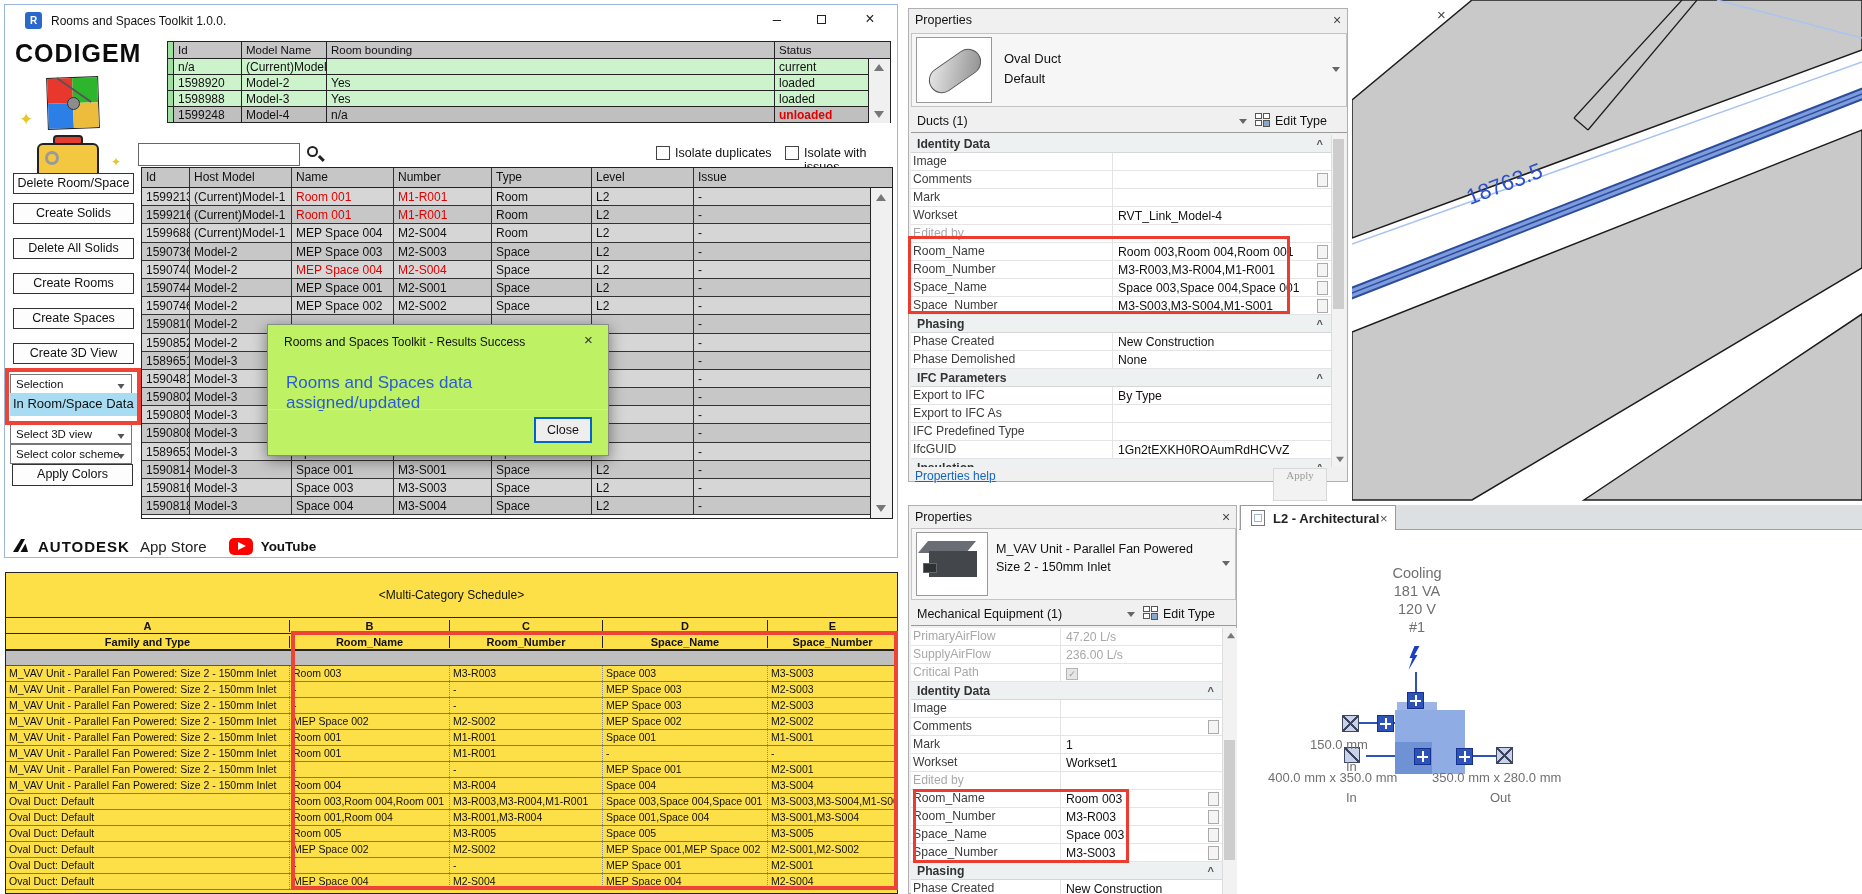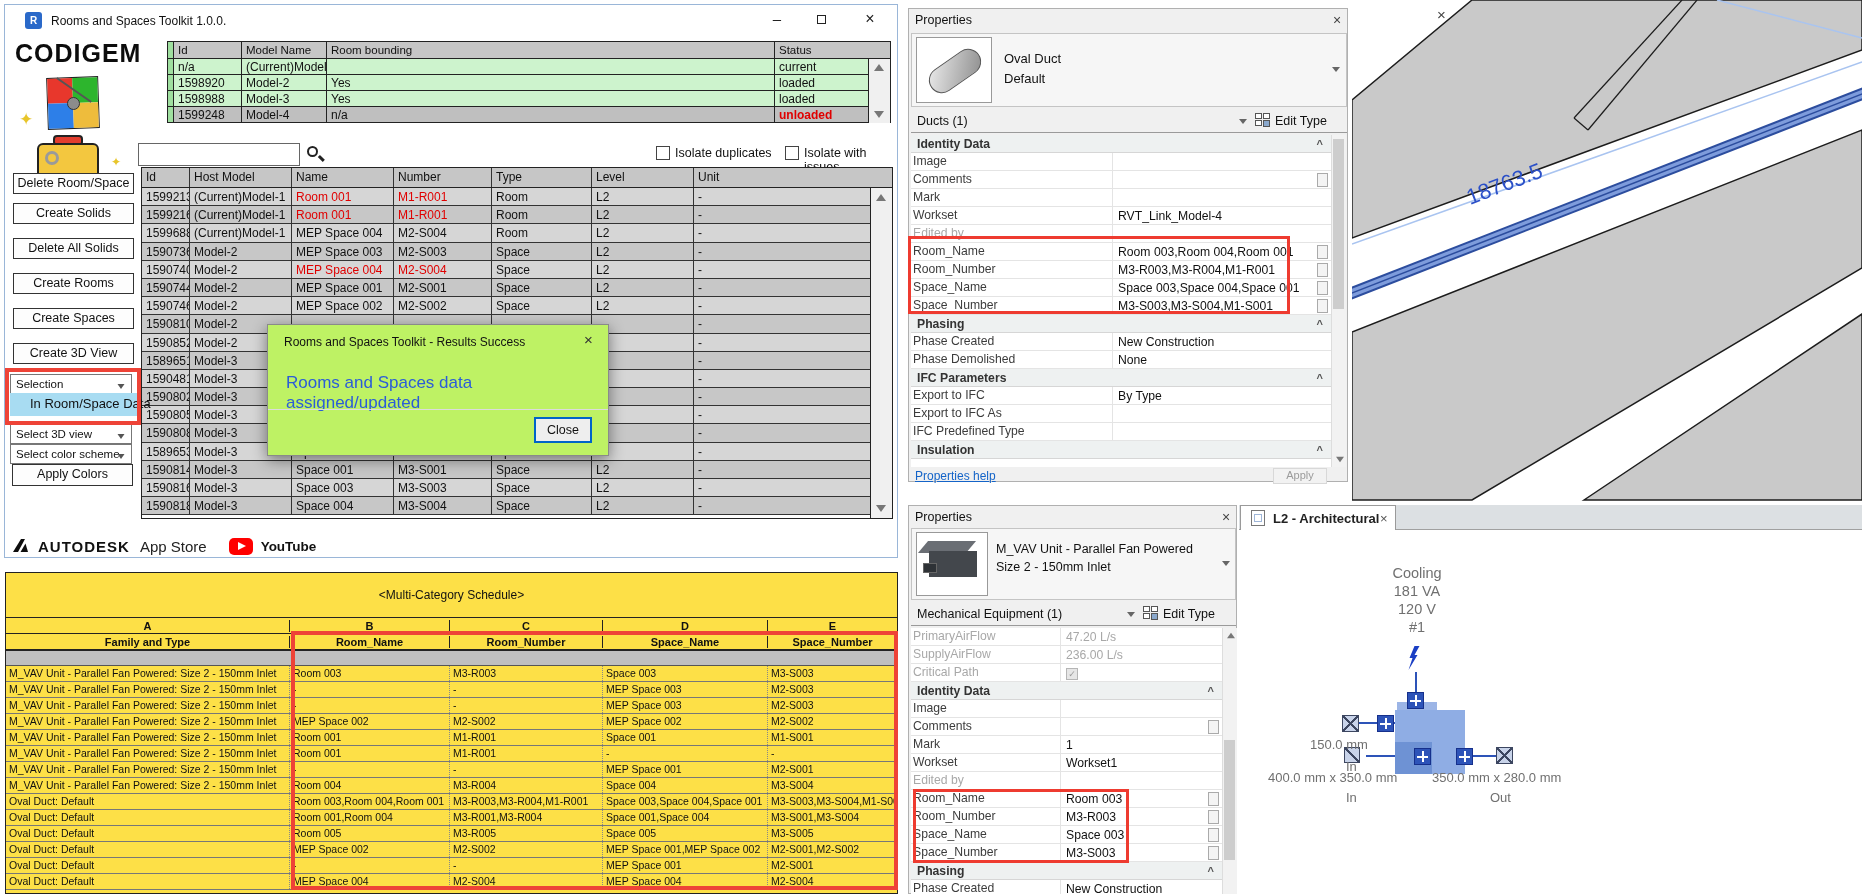--- a/index.html
+++ b/index.html
@@ -73,21 +73,21 @@
   #items-scroll .tri-up { position:absolute; left:5px; top:6px; }
   #items-scroll .tri-dn { position:absolute; left:5px; bottom:6px; }
 
   
   .sbtn { left:8px; width:121px; height:21px; border:1px solid #333; background:#fdfdfd; font-size:12.5px;
           text-align:center; line-height:19px; }
   .sb-red { left:0; top:363px; width:136px; height:57px; border:4px solid #ee4337; z-index:5; }
   .sdd { left:5px; width:122px; height:20px; border:1px solid #777; background:#fff; font-size:11.5px;
          line-height:18px; padding-left:5px; }
   .sdd .tri-dn { position:absolute; right:5px; top:8px; transform:scale(.7); border-top-color:#555; }
-  .sel-item { left:5px; top:388px; width:127px; height:23px; background:#a8dcf2; font-size:13px; line-height:22px; padding-left:20px; white-space:nowrap; }
+  .sel-item { left:5px; top:388px; width:127px; height:23px; background:#a8dcf2; font-size:13px; line-height:22px; padding-left:3px; white-space:nowrap; }
   #apply-colors { top:459px; left:7px; height:22px; }
 
   
   #footer { left:8px; top:528px; width:420px; height:26px; display:flex; align-items:center; gap:8px; }
   .adsk-word { font-weight:800; font-size:15px; letter-spacing:1px; }
   .appstore { font-size:15px; color:#222; margin-left:2px; }
   .yt-badge { width:24px; height:17px; background:#f00; border-radius:5px; position:relative; margin-left:14px; }
   .yt-badge i { position:absolute; left:9px; top:4px; width:0; height:0; border-left:8px solid #fff;
                 border-top:4.5px solid transparent; border-bottom:4.5px solid transparent; }
   .yt-word { font-weight:bold; font-size:13.5px; }
@@ -266,21 +266,21 @@
     <span class="abs cb-label" style="left:799px;">Isolate with issues</span>
 
     <div class="abs" id="items-table">
       <div id="items-head">
         <span class="ic t2c1">Id</span>
         <span class="ic t2c2">Host Model</span>
         <span class="ic t2c3">Name</span>
         <span class="ic t2c4">Number</span>
         <span class="ic t2c5">Type</span>
         <span class="ic t2c6">Level</span>
-        <span class="ic t2c7">Unit</span>
+        <span class="ic t2c7">Issue</span>
       </div>
       <div id="items-body">
           <div class="irow even">
             <span class="ic t2c1">1599213</span>
             <span class="ic t2c2">(Current)Model-1</span>
             <span class="ic t2c3 redtx">Room 001</span>
             <span class="ic t2c4 redtx">M1-R001</span>
             <span class="ic t2c5">Room</span>
             <span class="ic t2c6">L2</span>
             <span class="ic t2c7">-</span>
@@ -689,31 +689,35 @@
           <span class="pval">By Type</span>
         </div>
         <div class="prow">
           <span class="plab">Export to IFC As</span>
           <span class="pval"></span>
         </div>
         <div class="prow">
           <span class="plab">IFC Predefined Type</span>
           <span class="pval"></span>
         </div>
+        <div class="prow">
+          <span class="plab">IfcGUID</span>
+          <span class="pval">1Gn2tEXKH0ROAumRdHCVvZ</span>
+        </div>
         <div class="psec">
           <span>Insulation</span>
           <span class="chev">^</span>
         </div>
       </div>
     <div class="abs pscroll" style="left:422px;top:126px;width:15px;height:332px;">
       <span class="pthumbbar" style="top:4px;height:170px;"></span>
       <span class="tri-dn" style="position:absolute;left:3px;bottom:4px;transform:scale(.8);"></span>
     </div>
     <span class="abs help-link" style="left:6px;top:460px;">Properties help</span>
-    <span class="abs papply" style="left:364px;top:459px;width:54px;height:16px;">Apply</span>
+    <span class="abs papply" style="left:364px;top:459px;width:54px;height:33px;font-family:Liberation Serif, serif;">Apply</span>
   </div>
   <div class="abs pred" id="red-p1"></div>
 
   <div class="abs ppanel" id="props2">
     <span class="abs phead-t">Properties</span>
     <span class="abs phead-x" style="left:313px;">×</span>
     <div class="abs ptype" style="left:2px;top:22px;width:325px;height:72px;">
       <span class="abs pthumb" style="left:4px;top:3px;width:72px;height:64px;">
           <span class="vavtop"></span>
           <span class="vavbox"></span>

